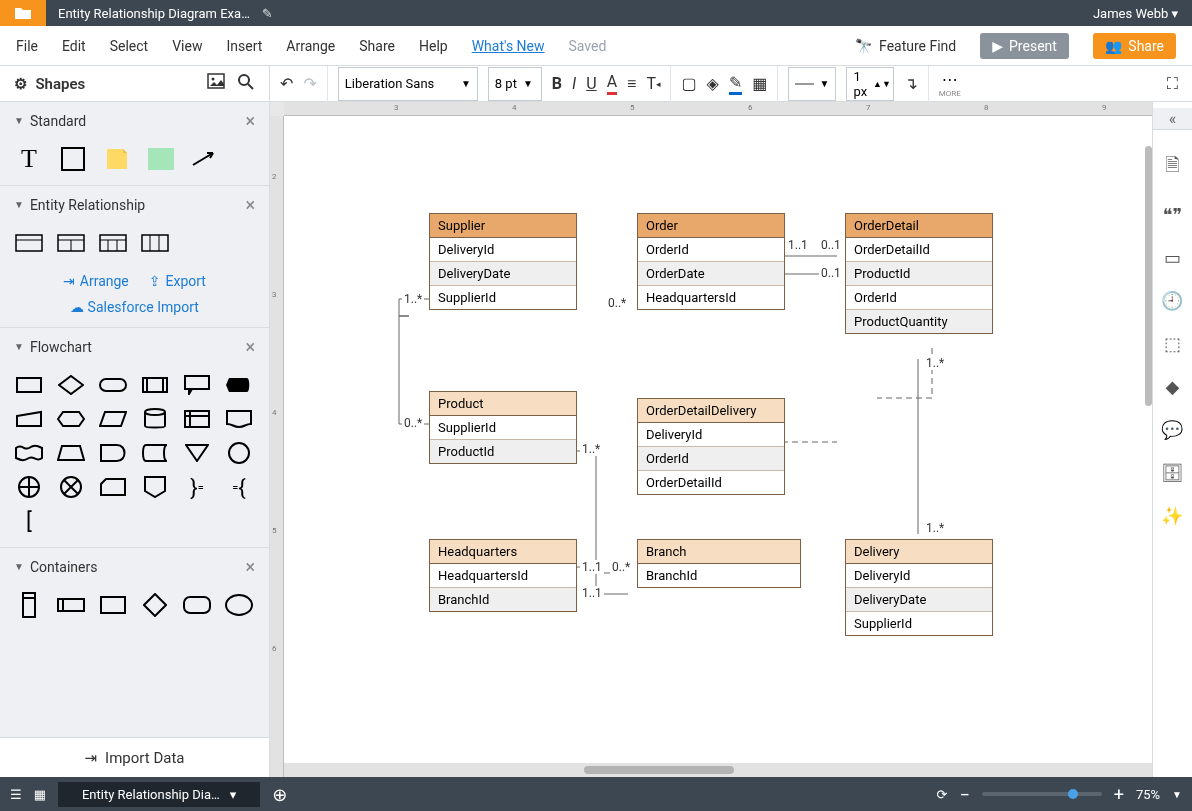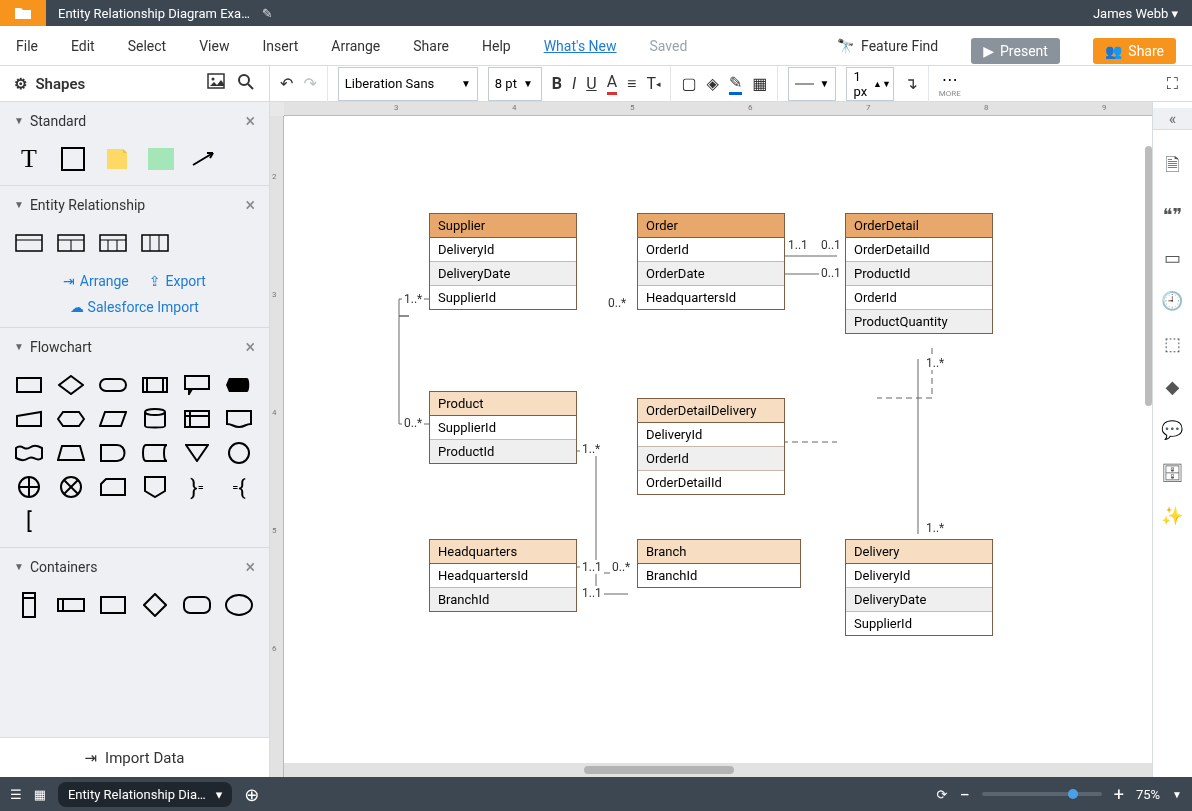--- a/index.html
+++ b/index.html
@@ -2,21 +2,21 @@
 <html><head>
 <meta charset="utf-8">
 <style>
 *{box-sizing:border-box;margin:0;padding:0;font-family:-apple-system,BlinkMacSystemFont,"Segoe UI",Roboto,sans-serif;}
 body{width:1192px;height:811px;overflow:hidden;background:#fff;display:flex;flex-direction:column;}
 .titlebar{height:26px;background:#3d4752;display:flex;align-items:center;color:#ffffff;font-size:13px;}
 .titlebar .folder{width:46px;height:34px;background:#f7941d;display:flex;align-items:center;justify-content:center;}
 .titlebar .title{padding:0 12px;flex:0 0 auto;}
 .titlebar .edit-icon{opacity:.8;}
 .titlebar .user{margin-left:auto;padding:0 14px;cursor:pointer;}
-.menubar{height:40px;background:#fff;border-bottom:1px solid #d7dce1;display:flex;align-items:flex-start;padding:12px 16px;font-size:14px;color:#333;gap:33px;}
+.menubar{height:40px;background:#fff;border-bottom:1px solid #d7dce1;display:flex;align-items:center;padding:12px 16px;font-size:14px;color:#333;gap:24px;}
 .menubar .menuitem{cursor:pointer;}
 .menubar .link{color:#1c7cd6;text-decoration:underline;}
 .menubar .saved{color:#9aa4ae;}
 .menubar .spacer{flex:1;}
 .menubar .ff{display:flex;align-items:center;gap:6px;color:#333;cursor:pointer;}
 .btn{display:inline-flex;align-items:center;gap:6px;padding:5px 12px;border-radius:3px;font-size:14px;cursor:pointer;border:none;}
 .btn-grey{background:#8a939c;color:#fff;}
 .btn-orange{background:#f7941d;color:#fff;}
 .toolbar{height:36px;background:#fff;border-bottom:1px solid #d7dce1;display:flex;align-items:center;}
 .shapes-hdr{width:270px;height:36px;display:flex;align-items:center;padding:0 14px;font-size:15px;font-weight:600;color:#333;gap:8px;border-right:1px solid #d7dce1;}
@@ -47,21 +47,21 @@
 .entity .e-title{padding:4px 8px;background:#e8a86b;font-weight:400;border-bottom:1px solid #7d5f45;}
 .entity.lite .e-title{background:#f7dec2;}
 .entity .e-row{padding:4px 8px;border-bottom:1px solid #c9b9a9;}
 .entity .e-row:nth-child(odd){background:#efefef;}
 .entity .e-row:last-child{border-bottom:none;}
 .lbl{position:absolute;font-size:12px;color:#333;background:#fff;padding:0 2px;}
 .rpanel{width:40px;background:#fff;border-left:1px solid #d7dce1;display:flex;flex-direction:column;align-items:center;padding-top:6px;gap:22px;}
 .rpcollapse{height:22px;background:#eef0f3;width:100%;display:flex;align-items:center;justify-content:center;color:#666;cursor:pointer;border-bottom:1px solid #d7dce1;}
 .rp-icon{color:#555;cursor:pointer;font-size:18px;}
 .statusbar{height:34px;background:#3d4752;display:flex;align-items:center;padding:0 10px;gap:12px;color:#fff;font-size:13px;}
-.tab{background:#1f262d;padding:5px 10px;border-radius:8px;display:flex;align-items:flex-start;gap:10px;cursor:pointer;}
+.tab{background:#1f262d;padding:5px 24px;border-radius:0;display:flex;align-items:flex-start;gap:10px;cursor:pointer;}
 .slider{width:120px;height:4px;background:#5a6570;border-radius:2px;position:relative;}
 .slider .dot{position:absolute;width:10px;height:10px;background:#4aa0e6;border-radius:50%;top:-3px;left:72%;}
 svg.conn{position:absolute;top:0;left:0;pointer-events:none;}
 .hscroll{position:absolute;left:14px;right:0;bottom:0;height:14px;background:#e2e2e2;}
 .hscroll .thumb{position:absolute;height:8px;top:3px;left:300px;width:150px;background:#b3b3b3;border-radius:4px;}
 .vscroll-in{position:absolute;right:0;top:30px;width:7px;height:260px;background:#bcbcbc;border-radius:4px;}
 </style>
 </head>
 <body>
 

